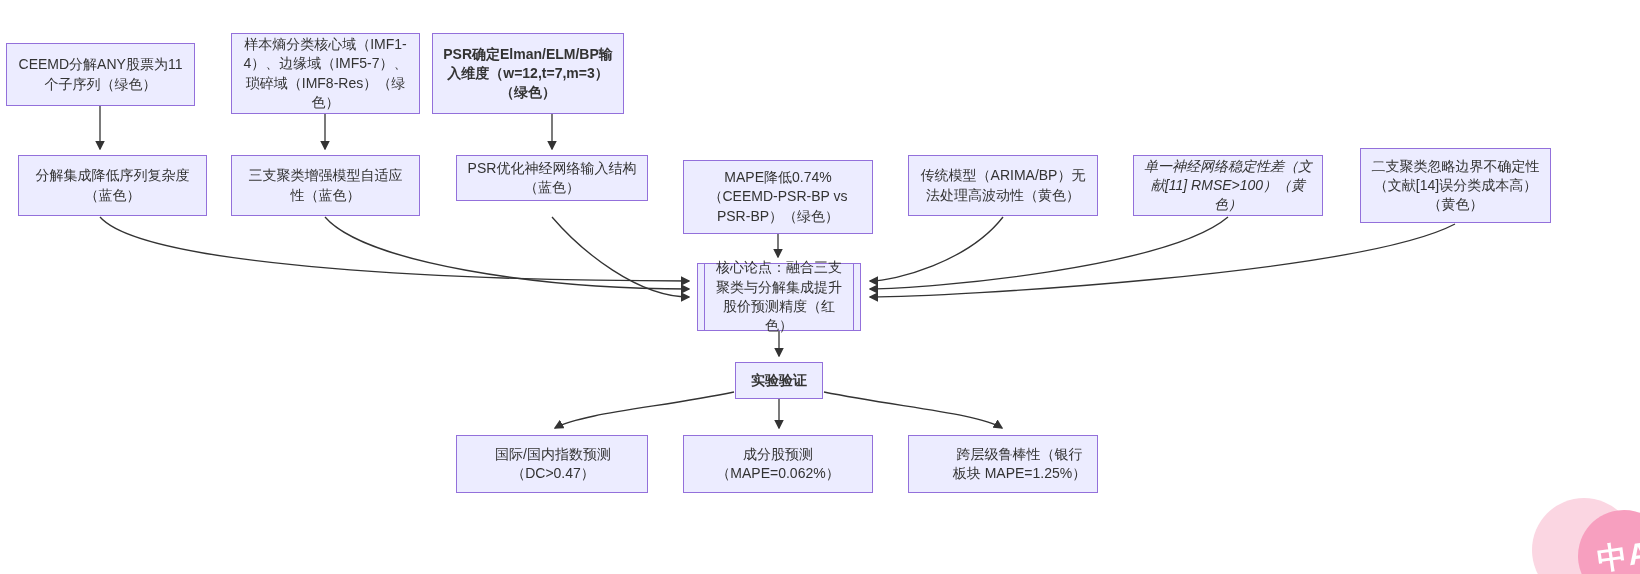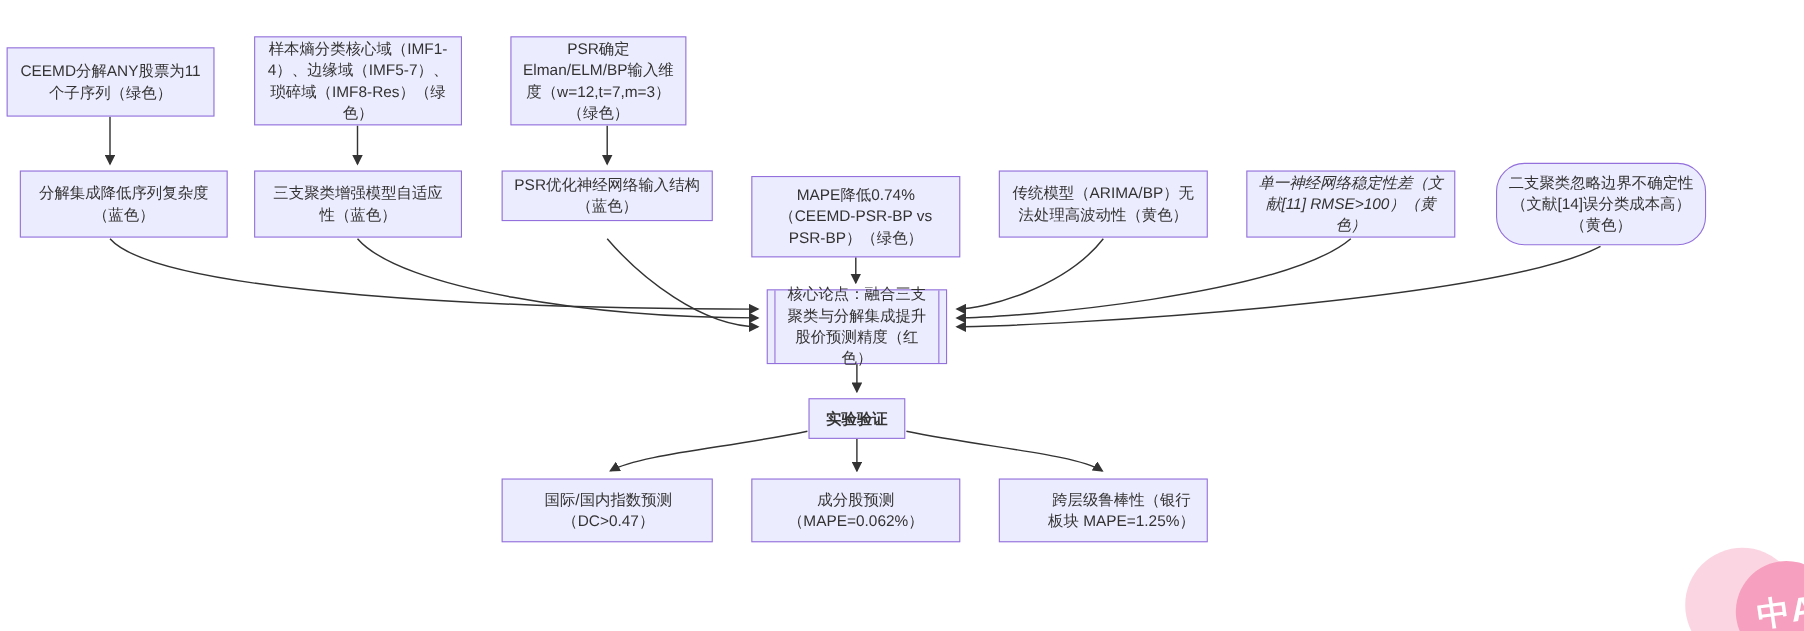--- a/index.html
+++ b/index.html
@@ -62,29 +62,29 @@
     <path d="M1455,224 C1360,274 945,297 870,297" marker-end="url(#arrow)"></path>
     <path d="M779,331 L779,356" marker-end="url(#arrow)"></path>
     <path d="M734,392 C662,407 582,413 555,428" marker-end="url(#arrow)"></path>
     <path d="M779,399 L779,428" marker-end="url(#arrow)"></path>
     <path d="M824,392 C898,407 978,413 1002,428" marker-end="url(#arrow)"></path>
   </g>
 </svg>
 
 <div class="node" style="left:6px;top:43px;width:189px;height:63px;">CEEMD分解ANY股票为11个子序列（绿色）</div>
 <div class="node" style="left:231px;top:33px;width:189px;height:81px;text-align:center;">样本熵分类核心域（IMF1-4）、边缘域（IMF5-7）、琐碎域（IMF8-Res）（绿色）</div>
-<div class="node" style="left:464px;top:33px;width:160px;height:81px;">PSR确定Elman/ELM/BP输入维度（w=12,t=7,m=3）（绿色）</div>
+<div class="node" style="left:432px;top:33px;width:192px;height:81px;font-weight:bold;">PSR确定Elman/ELM/BP输入维度（w=12,t=7,m=3）（绿色）</div>
 
 <div class="node" style="left:18px;top:155px;width:189px;height:61px;">分解集成降低序列复杂度（蓝色）</div>
 <div class="node" style="left:231px;top:155px;width:189px;height:61px;">三支聚类增强模型自适应性（蓝色）</div>
 <div class="node" style="left:456px;top:155px;width:192px;height:46px;">PSR优化神经网络输入结构（蓝色）</div>
 <div class="node" style="left:683px;top:160px;width:190px;height:74px;">MAPE降低0.74%（CEEMD-PSR-BP vs PSR-BP）（绿色）</div>
 <div class="node" style="left:908px;top:155px;width:190px;height:61px;">传统模型（ARIMA/BP）无法处理高波动性（黄色）</div>
 <div class="node" style="left:1133px;top:155px;width:190px;height:61px;font-style:italic;">单一神经网络稳定性差（文献[11] RMSE&gt;100）（黄色）</div>
-<div class="node" style="left:1360px;top:148px;width:191px;height:75px;border-radius:26px;">二支聚类忽略边界不确定性（文献[14]误分类成本高）（黄色）</div>
+<div class="node" style="left:1360px;top:148px;width:191px;height:75px;">二支聚类忽略边界不确定性（文献[14]误分类成本高）（黄色）</div>
 
 <div class="node subroutine" style="left:697px;top:263px;width:164px;height:68px;padding:0 14px;">核心论点：融合三支聚类与分解集成提升股价预测精度（红色）</div>
 
 <div class="node" style="left:735px;top:362px;width:88px;height:37px;font-weight:bold;">实验验证</div>
 
 <div class="node" style="left:456px;top:435px;width:192px;height:58px;padding-left:12px;">国际/国内指数预测（DC&gt;0.47）</div>
 <div class="node" style="left:683px;top:435px;width:190px;height:58px;">成分股预测（MAPE=0.062%）</div>
 <div class="node" style="left:908px;top:435px;width:190px;height:58px;padding-left:43px;">跨层级鲁棒性（银行板块 MAPE=1.25%）</div>
 
 <div class="badge-wrap">

